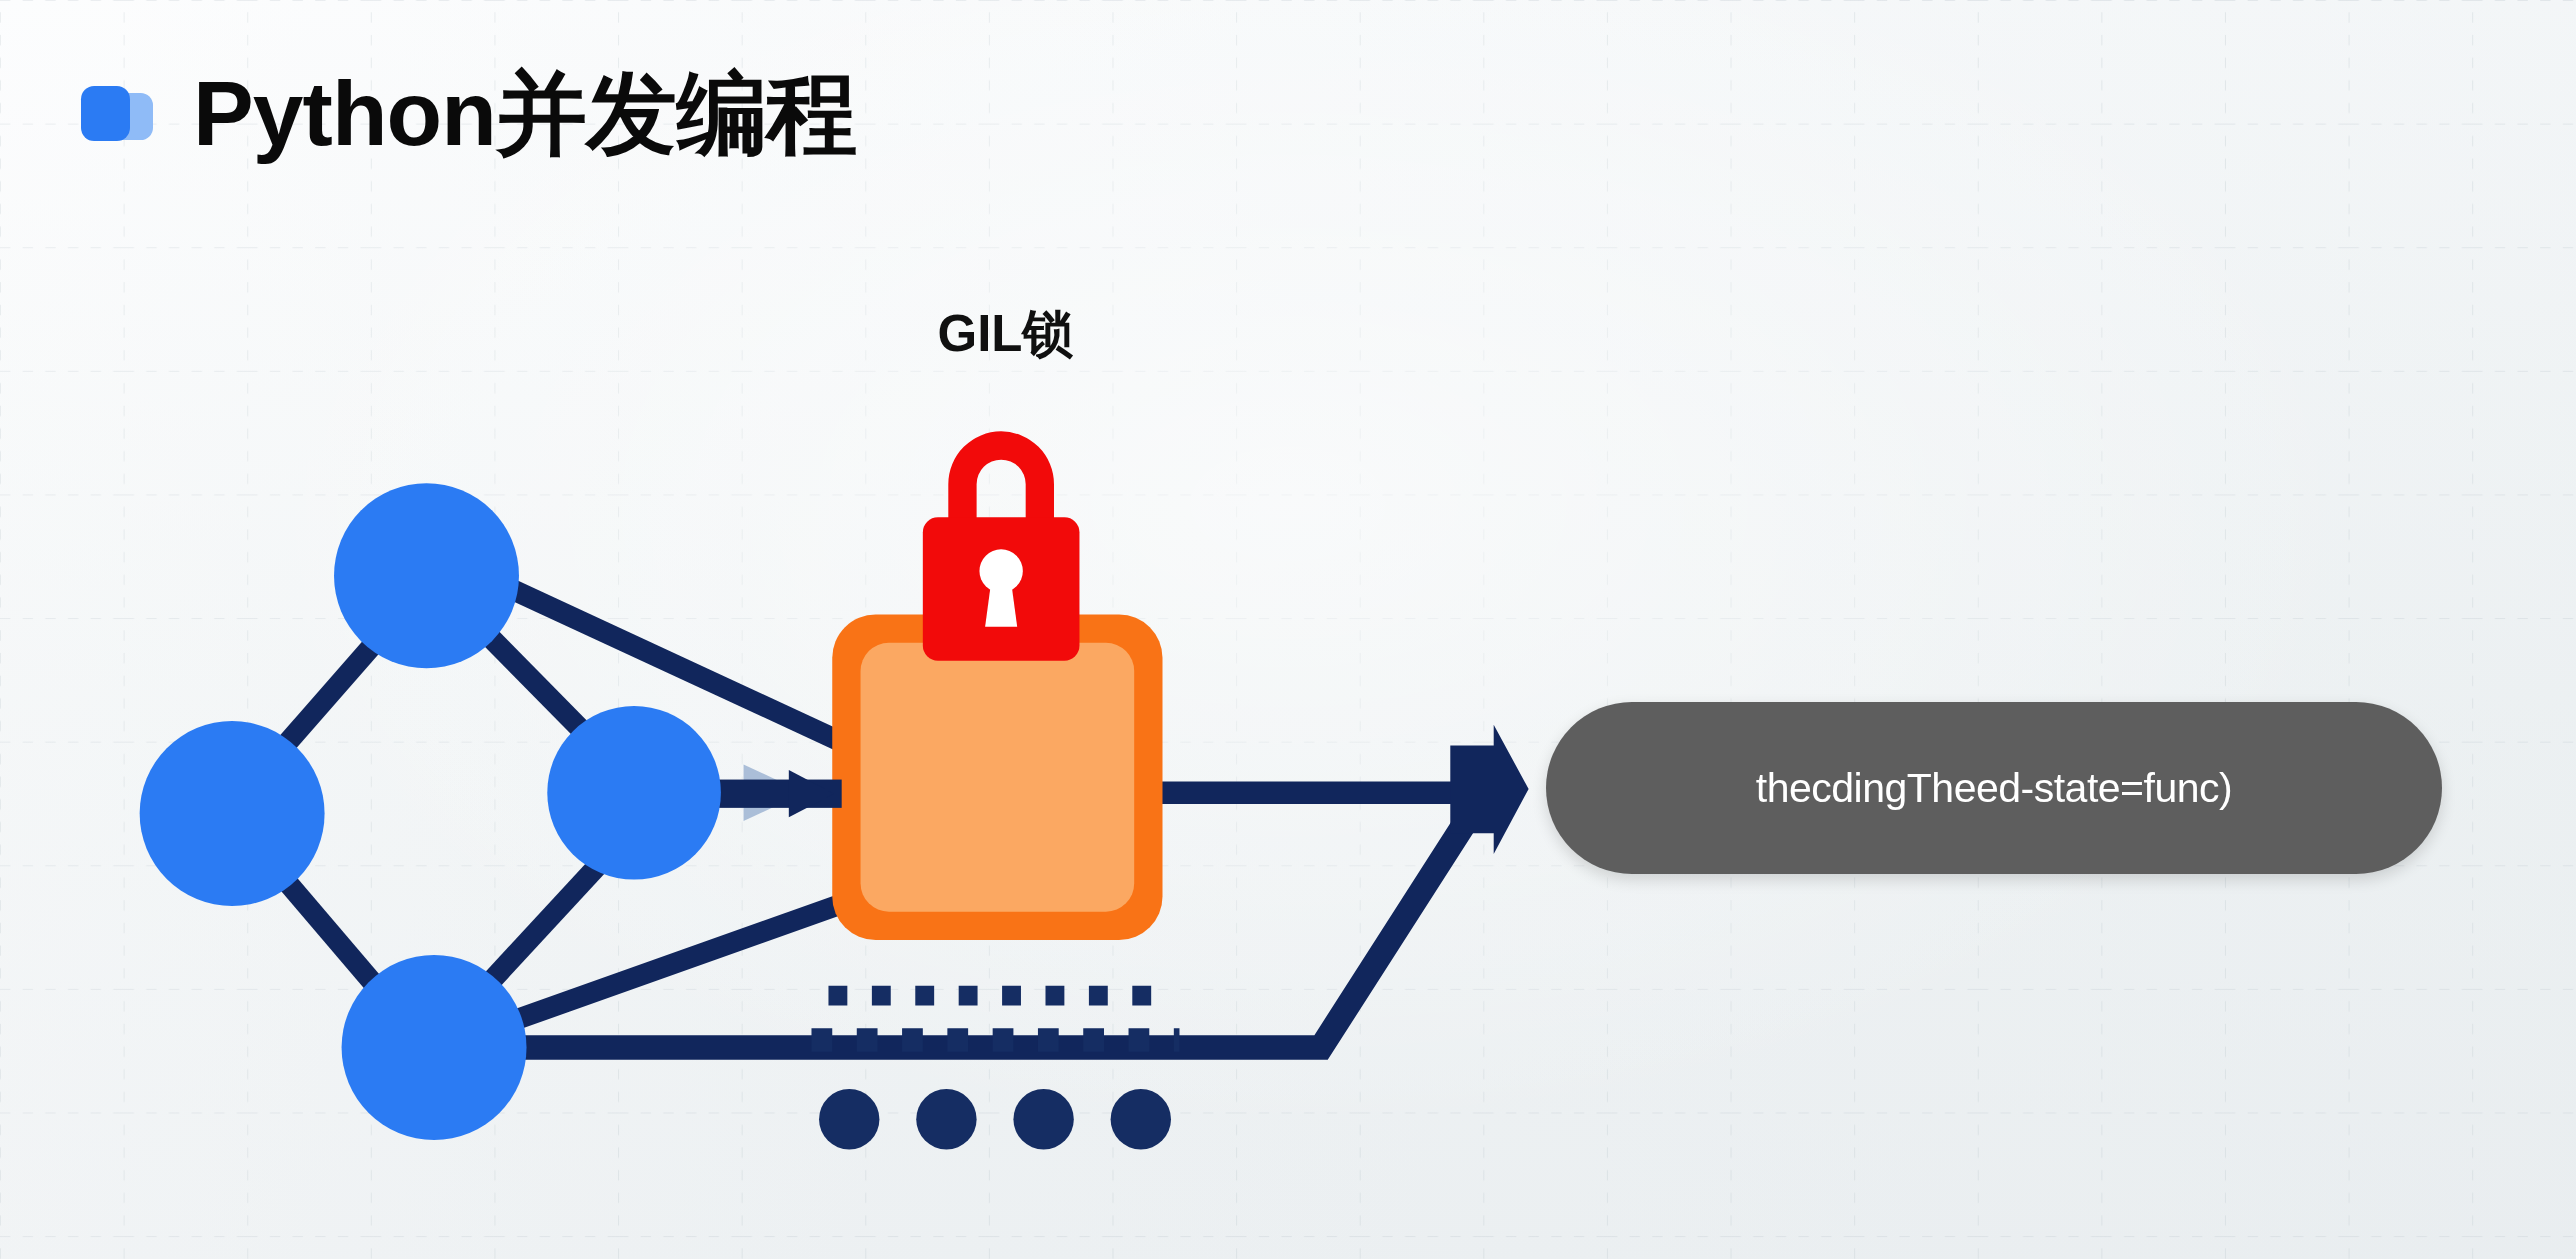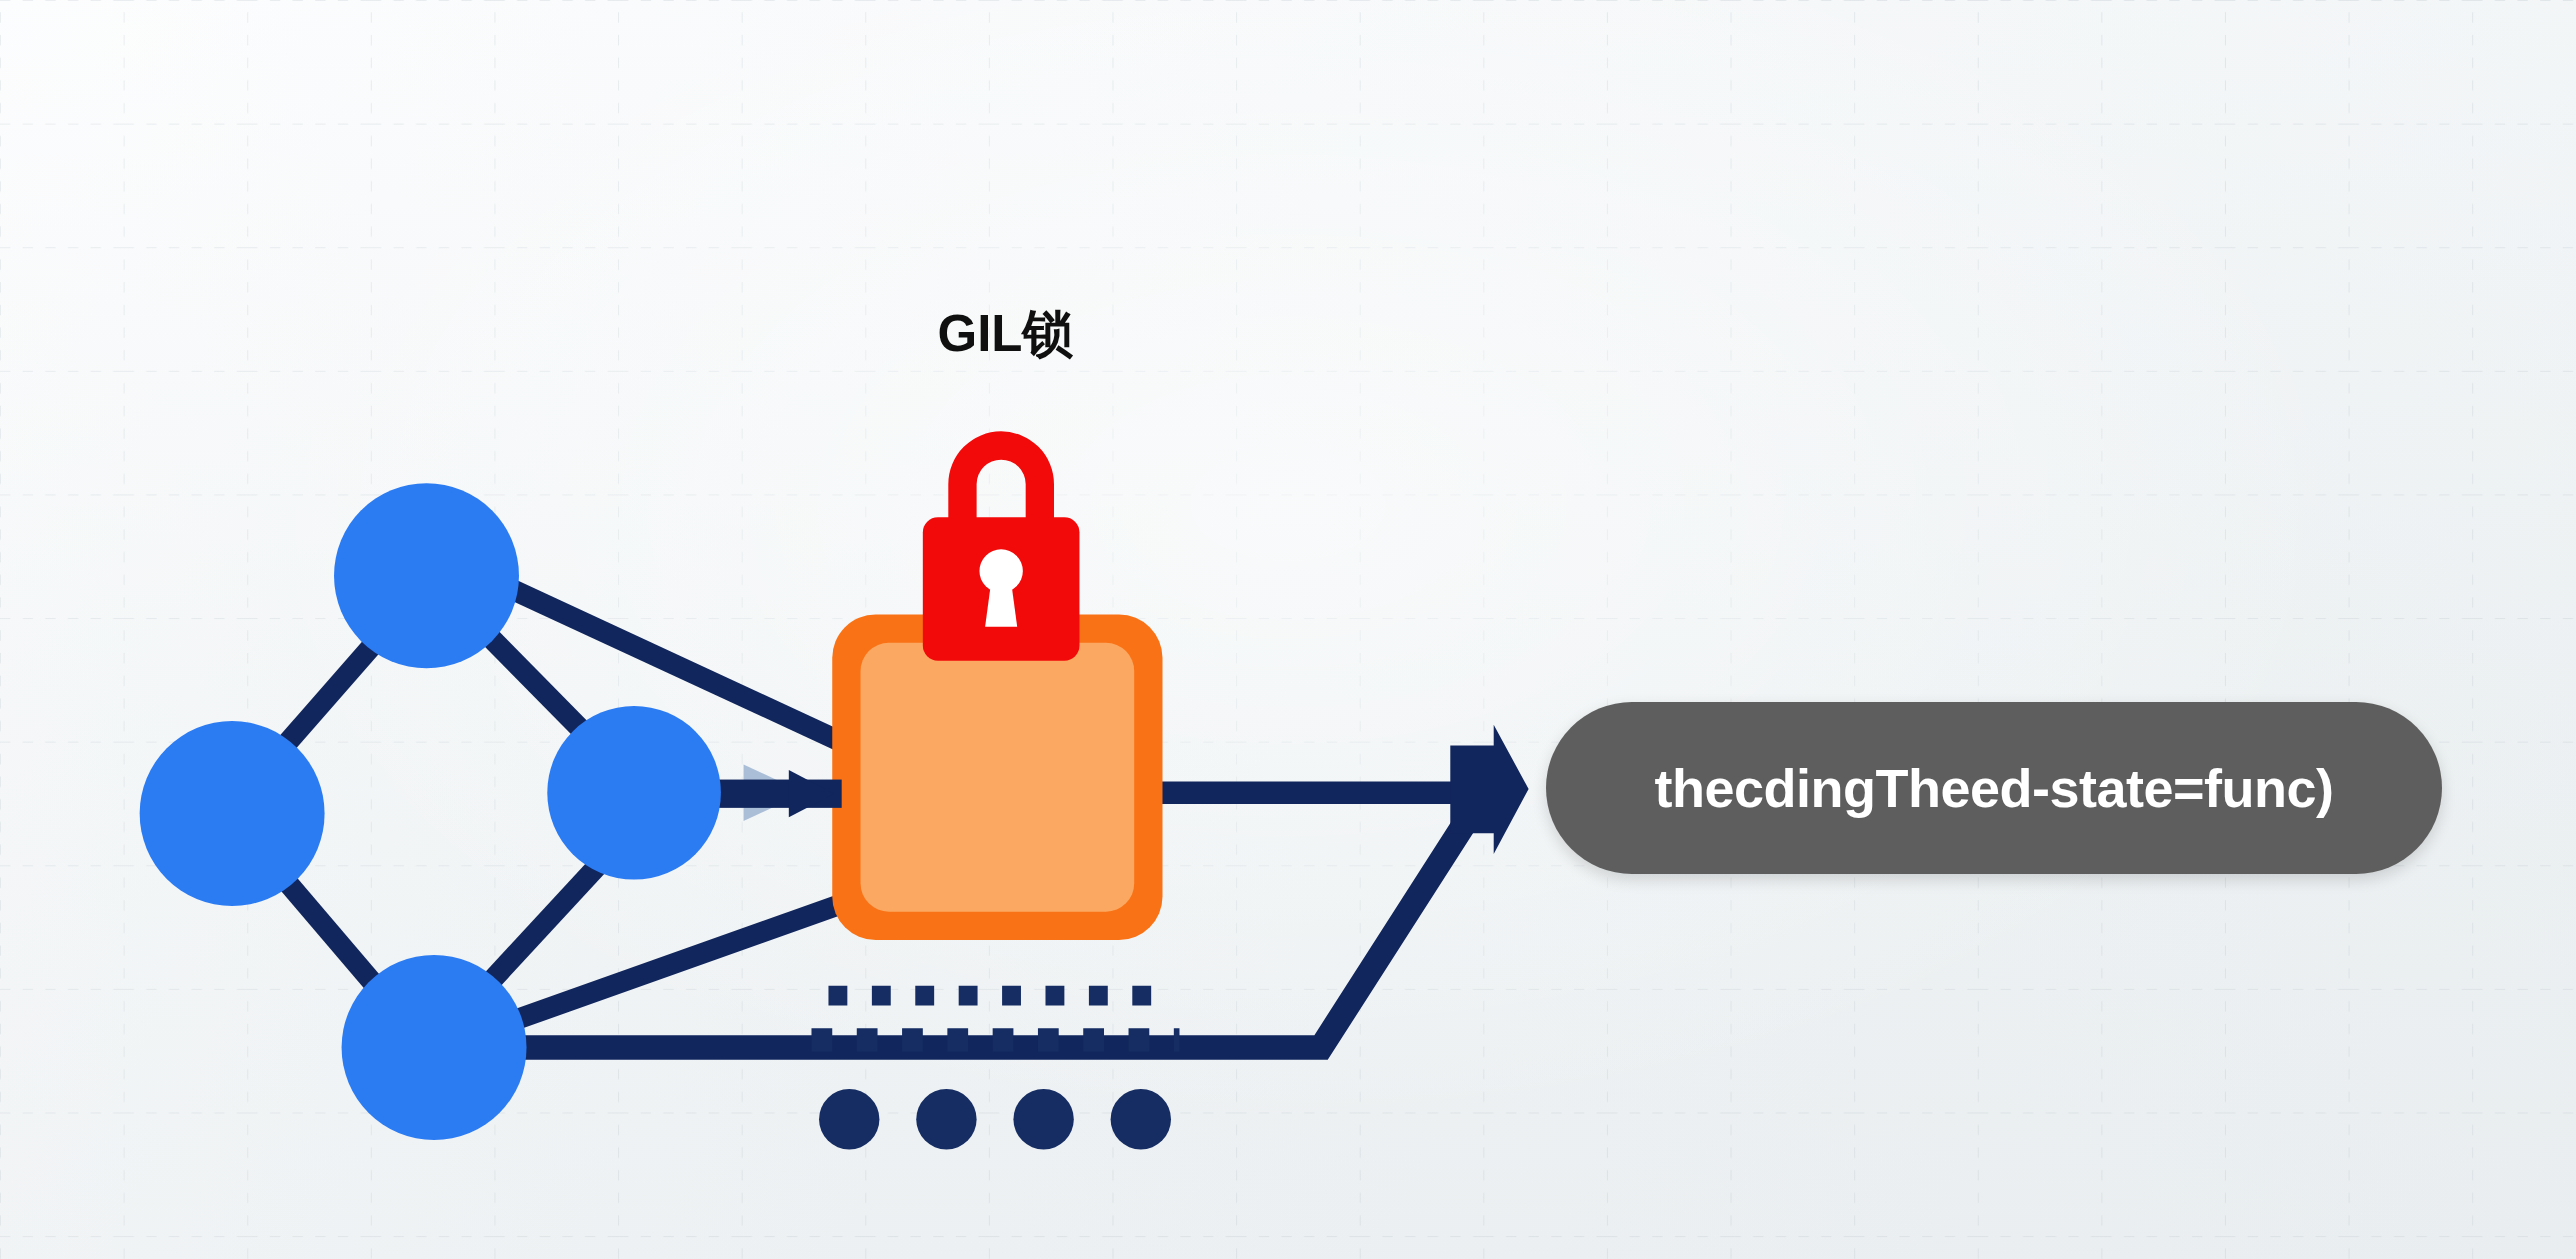--- a/index.html
+++ b/index.html
@@ -121,22 +121,22 @@
     height: 172px;
     border-radius: 86px;
     background: #5e5e5e;
     box-shadow: 0 5.7px 15px rgba(0,0,0,0.14);
     display: flex;
     align-items: center;
     justify-content: center;
   }
   #pill-text {
     color: #ffffff;
-    font-size: 54px;
-    font-weight: 700;
+    font-size: 41px;
+    font-weight: 400;
     letter-spacing: -0.5px;
     white-space: nowrap;
   }
 </style>
 </head>
 <body>
 
 <div id="slide">
 
   <div id="grid"></div>
@@ -145,20 +145,27 @@
     <defs>
       <pattern id="cellgrid" width="131" height="131" patternUnits="userSpaceOnUse">
         <path d="M131 0 L0 0 L0 131" fill="none" stroke="#b9c4c9" stroke-width="1.6" stroke-dasharray="11 13" opacity="0.55"></path>
       </pattern>
     </defs>
     <rect x="-40" y="-40" width="2820" height="1420" fill="url(#cellgrid)"></rect>
   </svg>
 
   <div id="vignette"></div>
 
+  <div id="header">
+    <div id="logo">
+      <div class="sq-back"></div>
+      <div class="sq-front"></div>
+    </div>
+    <div id="title">Python并发编程</div>
+  </div>
 
   <svg id="diagram" viewBox="0 0 2730 1335">
 
     <g stroke="#11265c" stroke-width="22" fill="none" stroke-linecap="butt">
 
       <line x1="455" y1="615" x2="245" y2="855"></line>
 
       <line x1="245" y1="865" x2="452" y2="1108"></line>
 
       <line x1="470" y1="625" x2="672" y2="830"></line>

